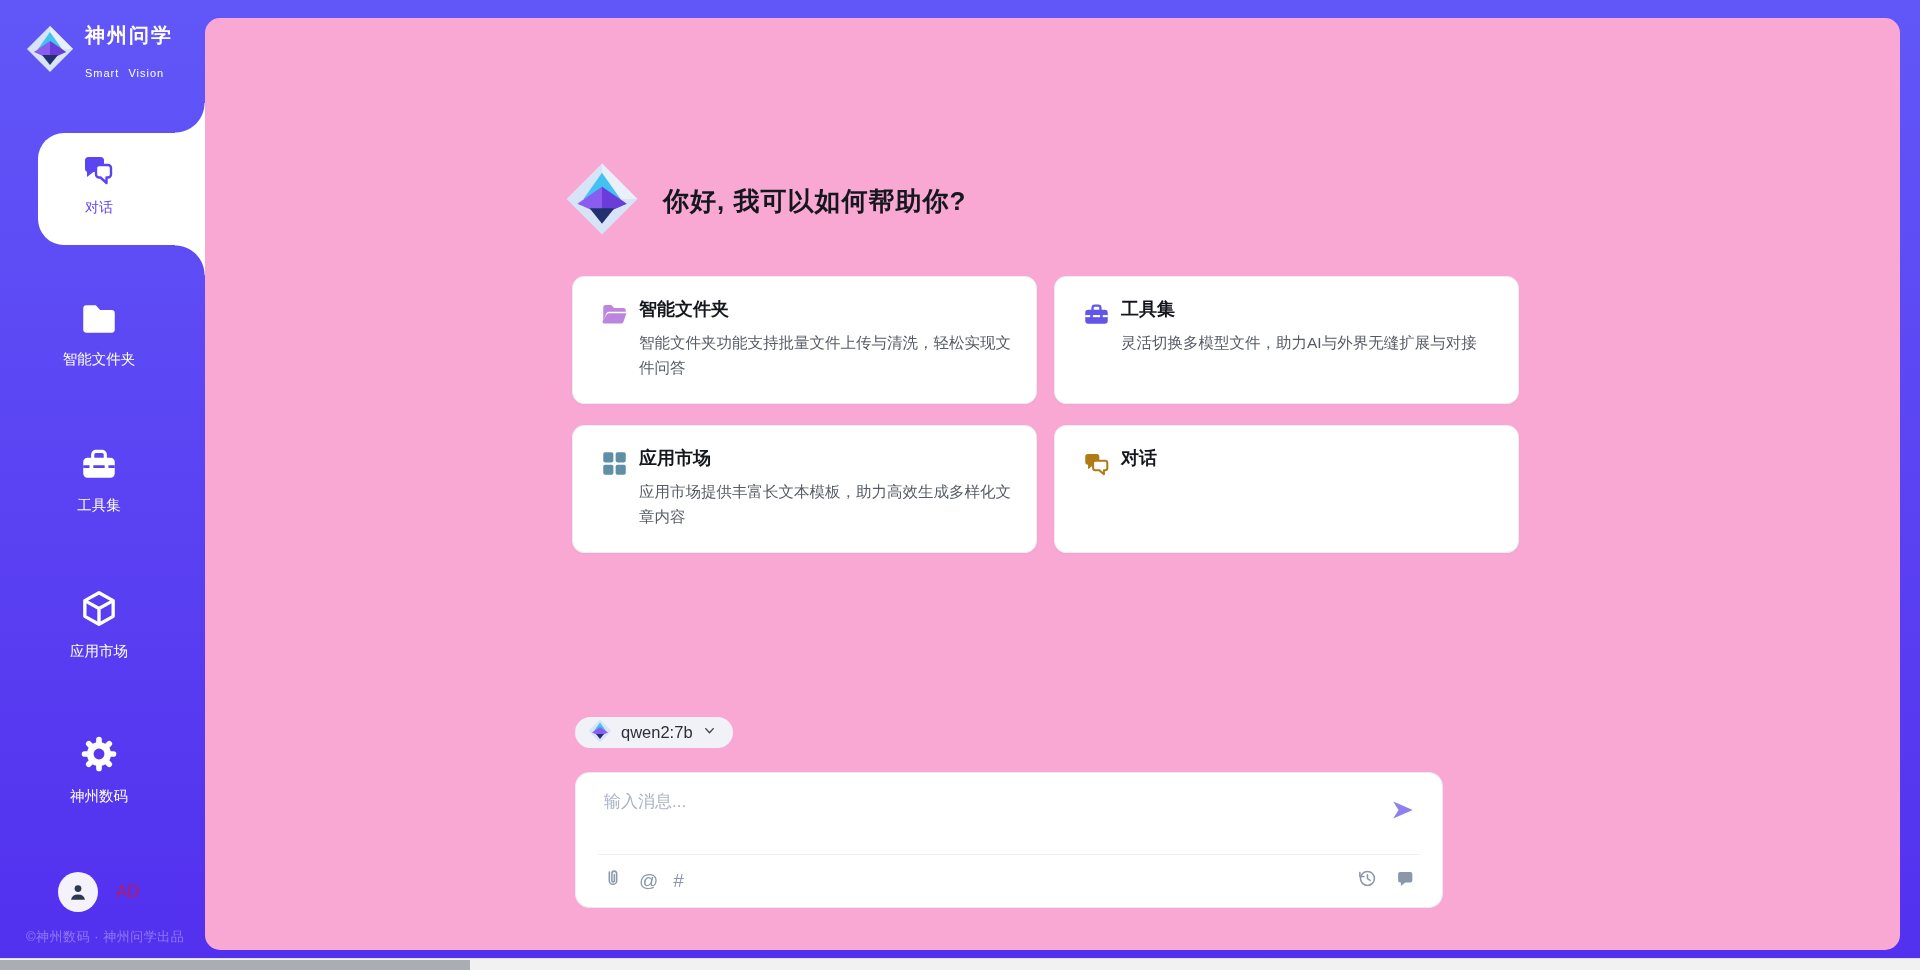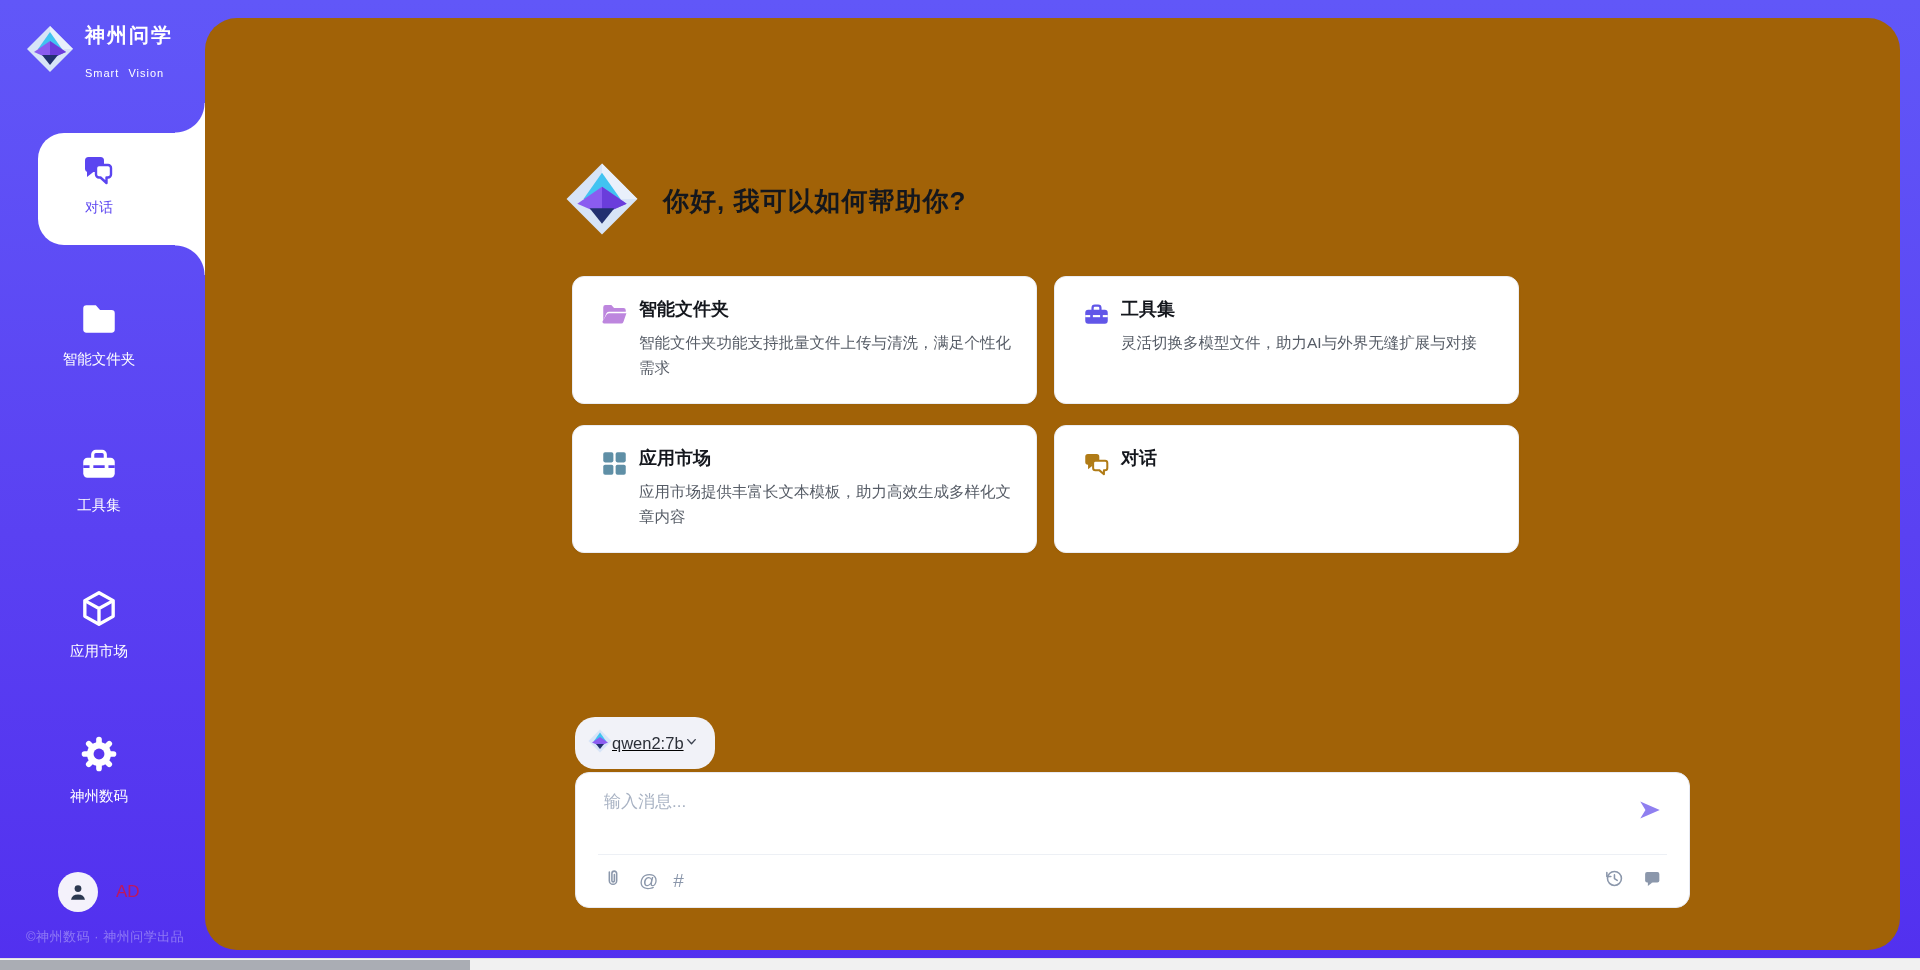--- a/index.html
+++ b/index.html
@@ -6,21 +6,21 @@
   html,body { margin:0; padding:0; }
   body {
     width:1920px; height:970px; overflow:hidden; position:relative;
     font-family:"Liberation Sans", sans-serif;
     background: linear-gradient(180deg,#6157f8 0%, #5a41f2 55%, #5230ef 100%);
   }
 
   
   .panel{
     position:absolute; left:205px; top:18px; width:1695px; height:932px;
-    background:#a16207; border-radius:32px;
+    background:#f9a8d4; border-radius:15px;
   }
 
   
   .sidebar{ position:absolute; left:0; top:0; width:185px; height:952px; }
 
   .logo-row{ position:absolute; left:26px; top:22px; display:flex; align-items:center; gap:11px; }
   .brand-cn{ font-size:20px; font-weight:bold; color:#fff; letter-spacing:2px; }
   .brand-en{ font-size:11px; color:#fff; letter-spacing:1px; word-spacing:5px; margin-top:18px; }
 
   .tab-active{
@@ -63,29 +63,29 @@
     height:128px; background:#fff; border:1px solid #ebedf3; border-radius:12px;
     position:relative; cursor:pointer; box-shadow:0 1px 3px rgba(25,25,60,0.03);
   }
   .card .cicon{ position:absolute; left:28px; top:24px; }
   .card .ctext{ position:absolute; left:66px; top:20px; width:372px; }
   .card .ctitle{ margin:0; font-size:18px; font-weight:bold; color:#14171d; }
   .card .cdesc{ margin:9px 0 0; font-size:15.5px; line-height:1.62; color:#565c66; }
 
   
   .model-chip{
-    position:absolute; left:370px; top:699px; height:52px;
+    position:absolute; left:370px; top:699px; height:31px;
     background:#f1f2f8; border-radius:20px;
-    display:inline-flex; align-items:center; padding:0 16px 0 13px; cursor:pointer;text-decoration:underline;
+    display:inline-flex; align-items:center; gap:9px; padding:0 16px 0 13px; cursor:pointer;
   }
   .model-chip .mlabel{ font-size:16.5px; color:#2b2f38; }
 
   
   .composer{
-    position:absolute; left:370px; top:754px; width:1115px; height:136px;
+    position:absolute; left:370px; top:754px; width:868px; height:136px;
     background:#fff; border:1.5px solid #e8eaf2; border-radius:14px;
   }
   .composer textarea{
     position:absolute; left:26px; top:15px; width:820px; height:56px;
     border:none; outline:none; resize:none; background:transparent;
     font-family:"Liberation Sans", sans-serif; font-size:17px; color:#333;
   }
   .composer textarea::placeholder{ color:#a8b2c3; }
   .send-btn{ position:absolute; right:26px; top:24px; cursor:pointer; }
   .cdivider{ position:absolute; left:22px; right:22px; top:81px; height:1px; background:#edf0f5; }
@@ -212,21 +212,21 @@
 
     <div class="card">
       <span class="cicon">
         <svg width="27" height="27" viewBox="0 0 24 24">
           <path d="M2 5.5 a2 2 0 0 1 2 -2 h5.2 l2.4 2.8 H20 a2 2 0 0 1 2 2 V9.5 H7 a2.4 2.4 0 0 0 -2.3 1.7 L2 17.5 Z" fill="#bd86de"></path>
           <path d="M7.2 10.8 H22.6 L19.9 18.6 a2 2 0 0 1 -1.9 1.4 H2.7 a1.4 1.4 0 0 1 -1.3 -1.9 L4.9 12.3 a2.4 2.4 0 0 1 2.3 -1.5 Z" fill="#bd86de"></path>
         </svg>
       </span>
       <div class="ctext">
         <h3 class="ctitle">智能文件夹</h3>
-        <p class="cdesc">智能文件夹功能支持批量文件上传与清洗，满足个性化需求</p>
+        <p class="cdesc">智能文件夹功能支持批量文件上传与清洗，轻松实现文件问答</p>
       </div>
     </div>
 
     <div class="card">
       <span class="cicon">
         <svg width="27" height="27" viewBox="0 0 24 24">
           <path d="M8.5 8 V6.2 a2 2 0 0 1 2 -2 h3 a2 2 0 0 1 2 2 V8" fill="none" stroke="#6156e8" stroke-width="2"></path>
           <rect x="2" y="7.8" width="20" height="12.4" rx="2.6" fill="#6156e8"></rect>
           <rect x="2" y="12.5" width="20" height="1.9" fill="#ffffff"></rect>
           <rect x="6.4" y="10.9" width="2.4" height="5.2" rx="1.2" fill="#6156e8"></rect>

